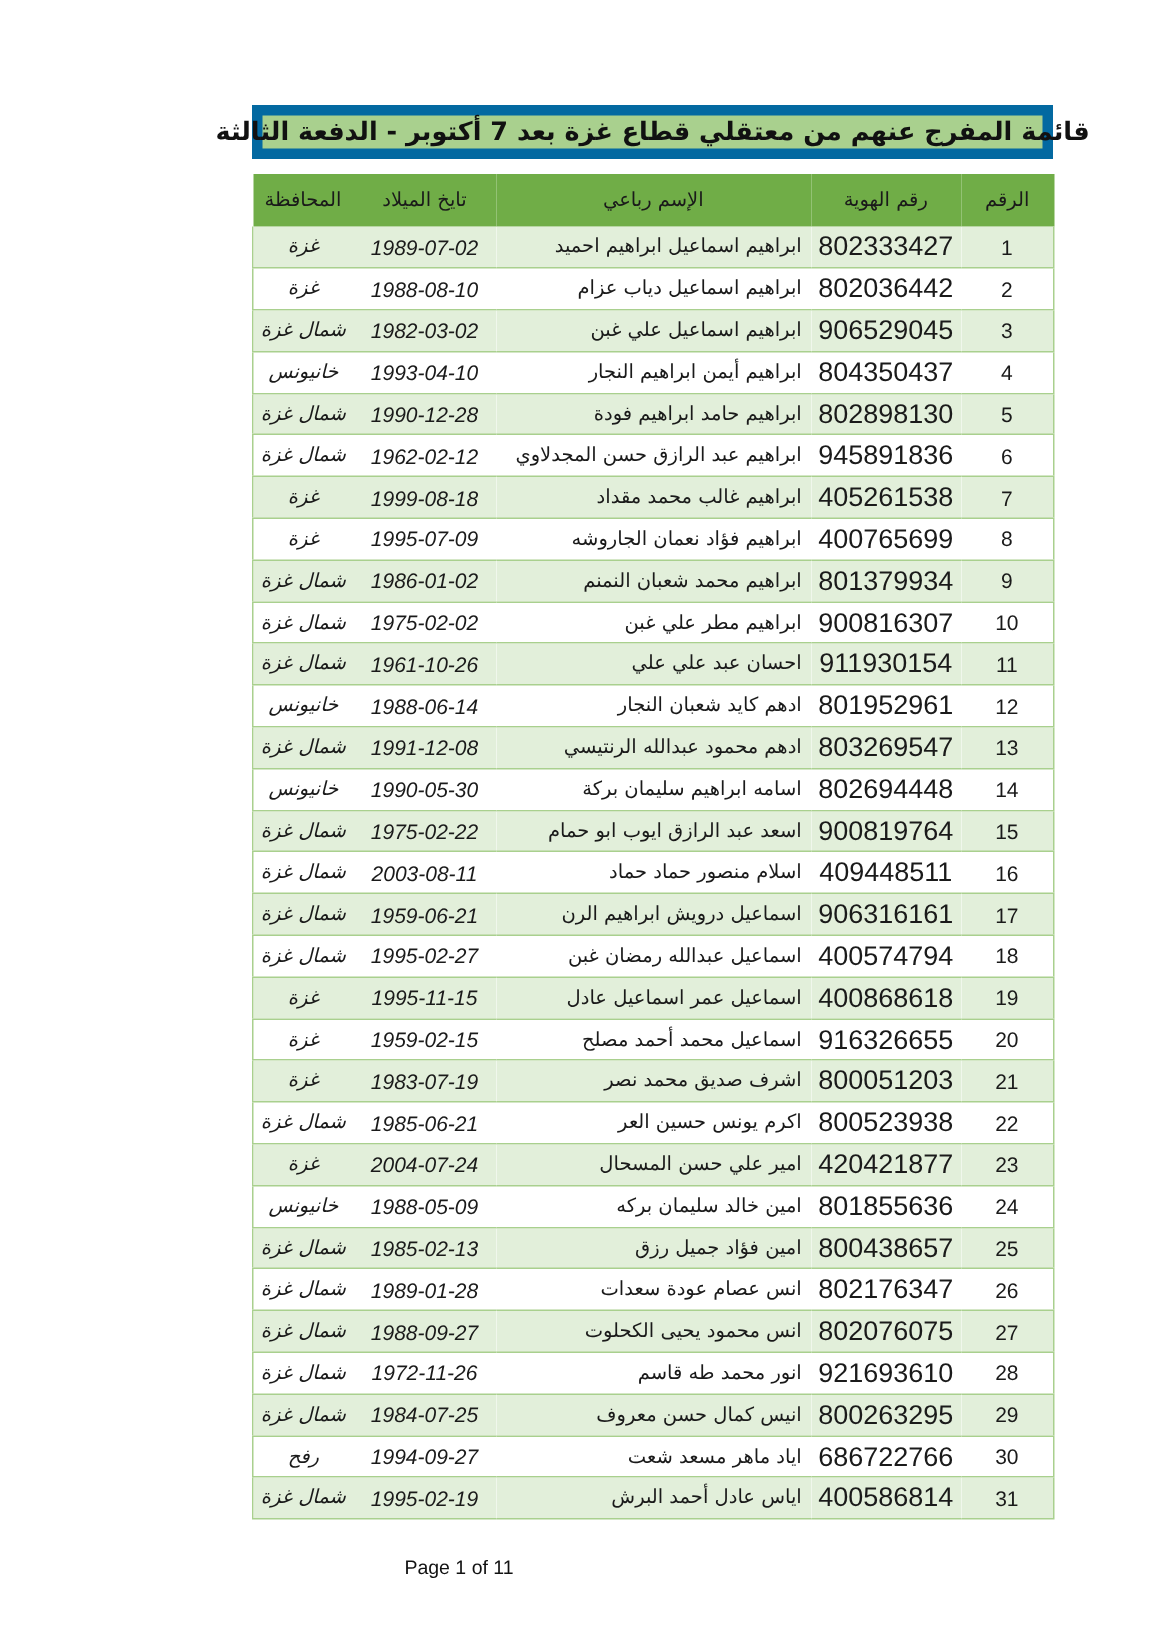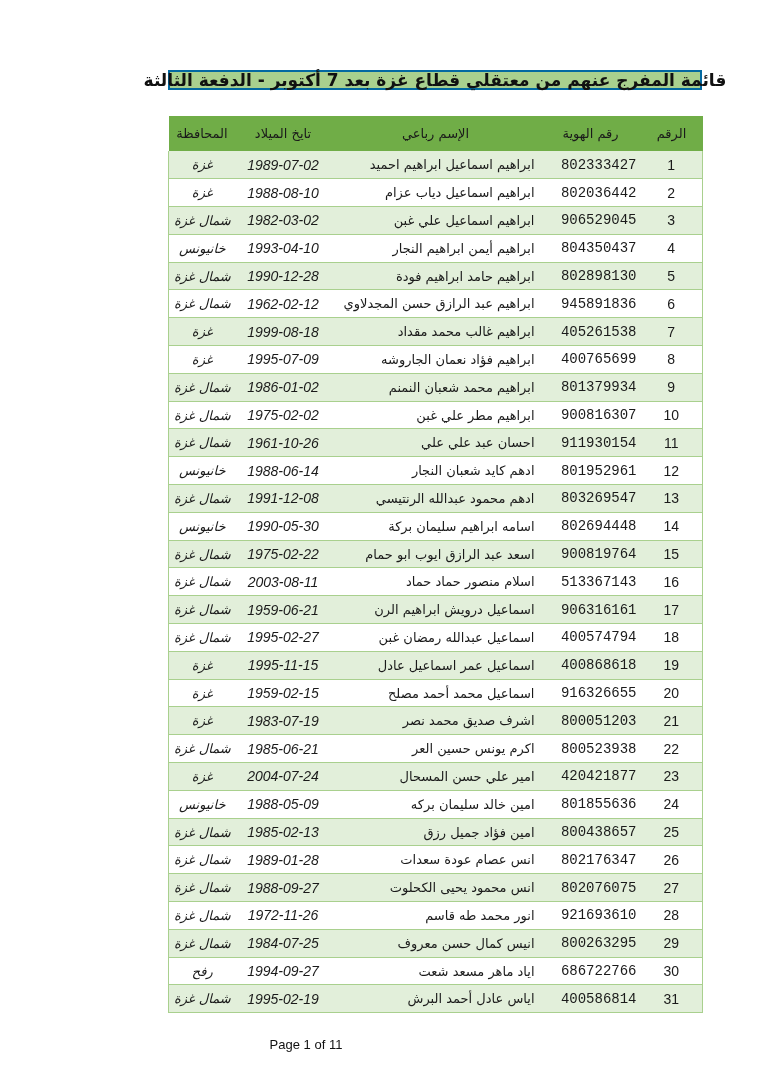--- a/index.html
+++ b/index.html
@@ -13,23 +13,23 @@
       position: relative;
       font-family: "DejaVu Sans", "Liberation Sans", sans-serif;
       color: #1a1a1a;
       overflow: hidden;
     }
     .title-band {
       position: absolute;
       left: 168px;
       top: 70px;
       width: 534px;
-      height: 20px;
+      height: 36px;
       background: #a9d08e;
-      border: 2px solid #0369a1;
+      border: 7px solid #0369a1;
       box-sizing: border-box;
       display: flex;
       align-items: center;
       justify-content: center;
       direction: rtl;
     }
     .title-band .title-text {
       font-size: 17px;
       font-weight: bold;
       color: #111;
@@ -69,21 +69,21 @@
     table.roster tbody tr.shaded { background: #e2efda; }
     table.roster tbody tr.plain { background: #ffffff; }
     table.roster td {
       font-size: 13px;
       padding: 0 4px;
       white-space: nowrap;
       overflow: hidden;
       color: #1a1a1a;
     }
     table.roster td.num { text-align: center; font-family: "Liberation Sans", sans-serif; font-size: 14px; }
-    table.roster td.id { font-family: Liberation Mono, monospace; font-size: 14px; }
+    table.roster td.id { text-align: center; font-family: Liberation Sans, sans-serif; font-size: 18px; }
     table.roster td.name { text-align: right; padding-right: 6px; }
     table.roster td.dob { text-align: center; font-family: "Liberation Sans", sans-serif; font-size: 14px; font-style: italic; }
     table.roster td.gov { text-align: center; font-style: italic; }
     table.roster tbody {
       border-right: 1px solid #a9d08e;
       border-left: 1px solid #a9d08e;
     }
     .page-footer {
       position: absolute;
       left: 0;
@@ -220,21 +220,21 @@
       </tr>
       <tr class="shaded">
         <td class="num">15</td>
         <td class="id">900819764</td>
         <td class="name">اسعد عبد الرازق ايوب ابو حمام</td>
         <td class="dob">1975-02-22</td>
         <td class="gov">شمال غزة</td>
       </tr>
       <tr class="plain">
         <td class="num">16</td>
-        <td class="id">513367143</td>
+        <td class="id">409448511</td>
         <td class="name">اسلام منصور حماد حماد</td>
         <td class="dob">2003-08-11</td>
         <td class="gov">شمال غزة</td>
       </tr>
       <tr class="shaded">
         <td class="num">17</td>
         <td class="id">906316161</td>
         <td class="name">اسماعيل درويش ابراهيم الرن</td>
         <td class="dob">1959-06-21</td>
         <td class="gov">شمال غزة</td>

